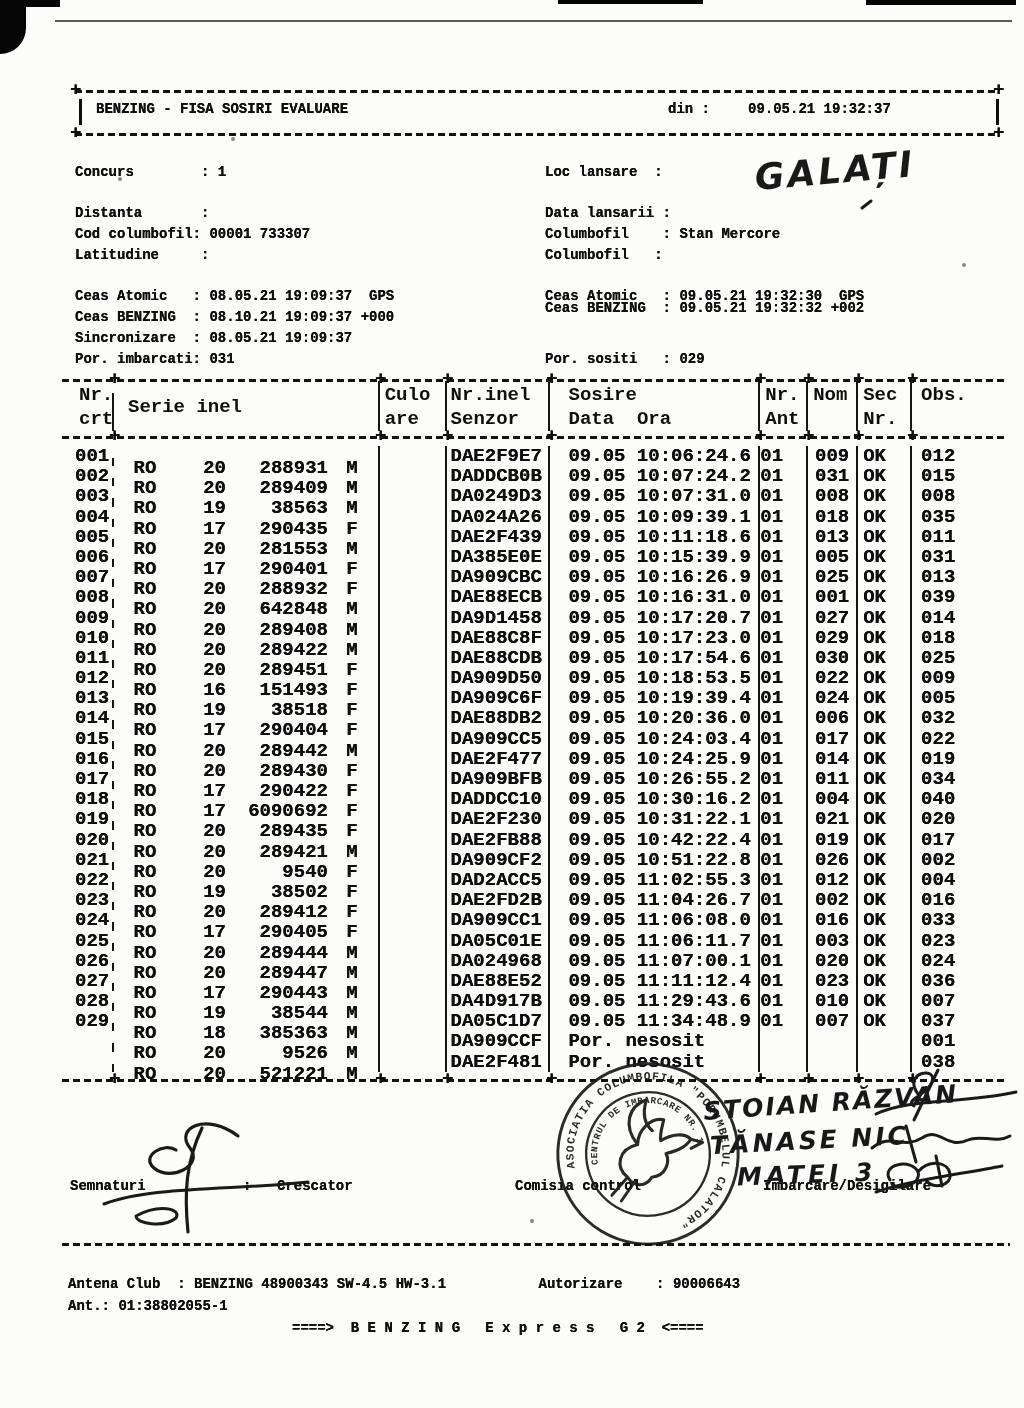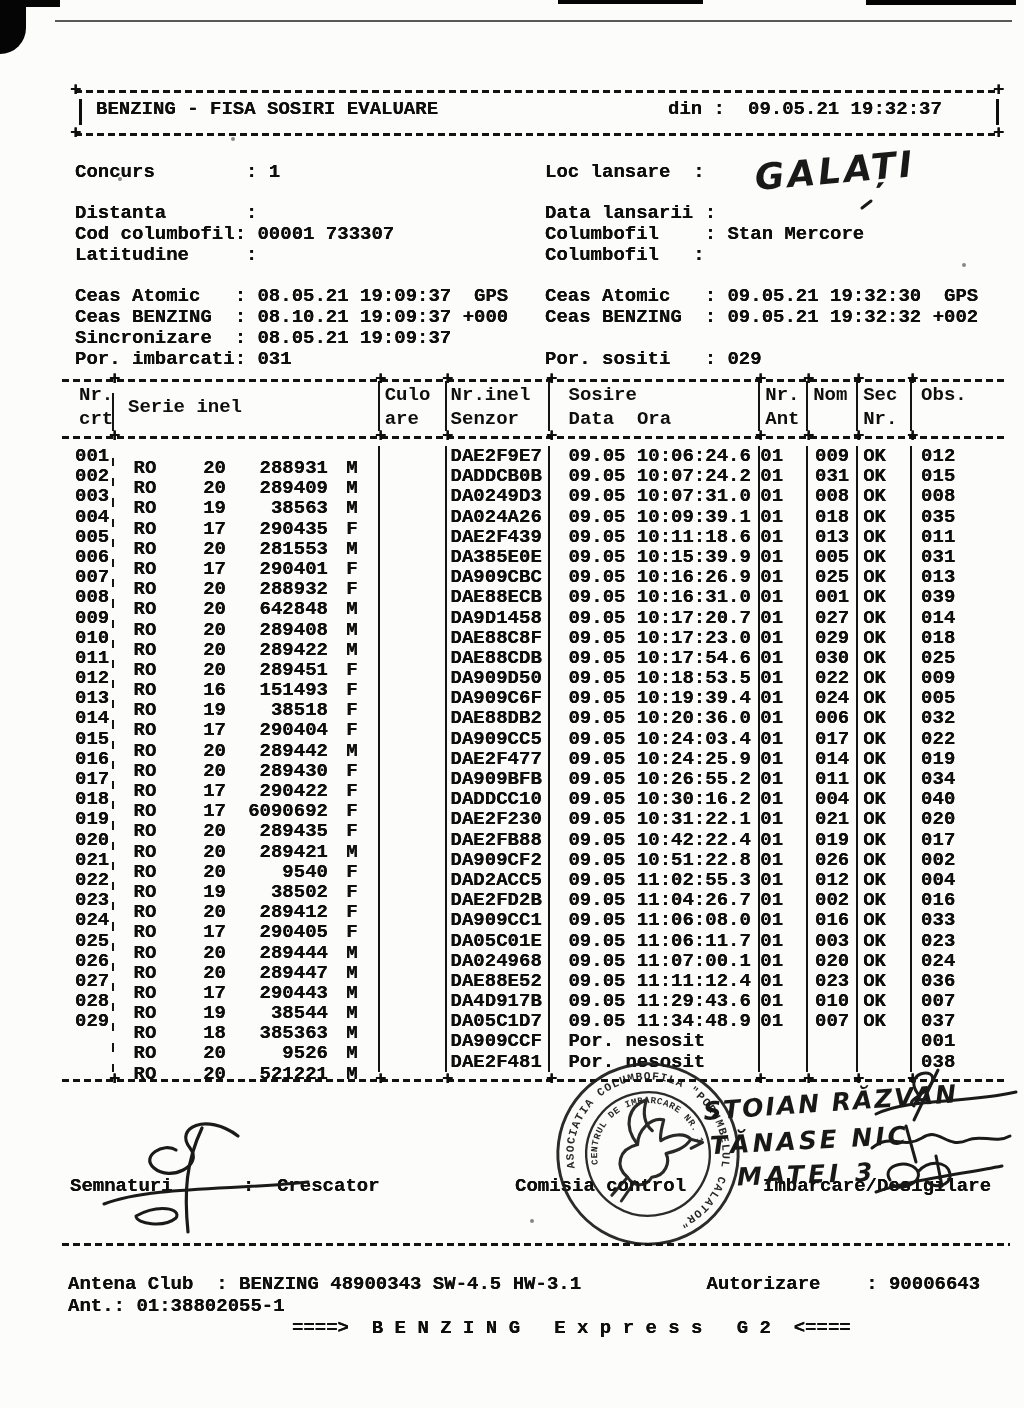--- a/index.html
+++ b/index.html
@@ -1,18 +1,18 @@
 <!DOCTYPE html>
 <html><head>
 <meta charset="utf-8">
 <style>
   html,body{margin:0;padding:0;background:#e8e8e6;}
   #page{position:relative;width:1024px;height:1408px;background:#fcfcfa;overflow:hidden;
         font-family:"Liberation Mono","DejaVu Sans Mono",monospace;font-weight:700;color:#0e0e0e;}
-  .mono{position:absolute;white-space:pre;font-size:19px;line-height:21px;text-shadow:0 0 .5px #000;}
+  .mono{position:absolute;white-space:pre;font-size:14px;line-height:21px;text-shadow:0 0 .5px #000;}
   
   .corner-blob{position:absolute;left:0;top:0;width:26px;height:54px;background:#050505;border-bottom-right-radius:26px;}
   .top-bar{position:absolute;background:#050505;}
   .top-line{position:absolute;left:55px;top:20px;width:957px;height:2px;background:#3c3c3c;opacity:.85;}
   .speck{position:absolute;width:4px;height:4px;background:#555;border-radius:50%;opacity:.7;}
   
   .dash{position:absolute;height:3px;background:repeating-linear-gradient(90deg,#121212 0 7px,transparent 7px 11px);}
   .plus{position:absolute;top:-10px;font-size:19px;line-height:21px;color:#0e0e0e;text-shadow:0 0 .5px #000;}
   
   .hbox-pipe{position:absolute;width:2.5px;height:26px;background:#0e0e0e;}
@@ -73,21 +73,21 @@
   <div class="mono" style="left:75px;top:286px">Ceas Atomic   : 08.05.21 19:09:37  GPS</div>
   <div class="mono" style="left:75px;top:307px">Ceas BENZING  : 08.10.21 19:09:37 +000</div>
   <div class="mono" style="left:75px;top:328px">Sincronizare  : 08.05.21 19:09:37</div>
   <div class="mono" style="left:75px;top:349px">Por. imbarcati: 031</div>
 
   <div class="mono" style="left:545px;top:162px">Loc lansare  :</div>
   <div class="mono" style="left:545px;top:203px">Data lansarii :</div>
   <div class="mono" style="left:545px;top:224px">Columbofil    : Stan Mercore</div>
   <div class="mono" style="left:545px;top:245px">Columbofil   :</div>
   <div class="mono" style="left:545px;top:286px">Ceas Atomic   : 09.05.21 19:32:30  GPS</div>
-  <div class="mono" style="left:545px;top:307px">Ceas BENZING  : 09.05.21 19:32:32 +002</div>
+  <div class="mono" style="left:545px;top:298px">Ceas BENZING  : 09.05.21 19:32:32 +002</div>
   <div class="mono" style="left:545px;top:349px">Por. sositi   : 029</div>
 
   <svg class="hw-galati" style="left:750px;top:146px;width:190px;height:70px" viewBox="0 0 190 70">
     <text x="6" y="44" font-family="DejaVu Sans" font-style="italic" font-weight="700" font-size="36" letter-spacing="3" fill="#191919" transform="rotate(-5 6 44)">GALAȚI</text>
     <path class="ink" d="M112,62 l9,-7" stroke-width="3"></path>
   </svg>
 
   <div class="dash" style="left:62px;top:379px;width:946px">
     <span class="plus" style="left:47px">+</span>
       <span class="plus" style="left:313px">+</span>

